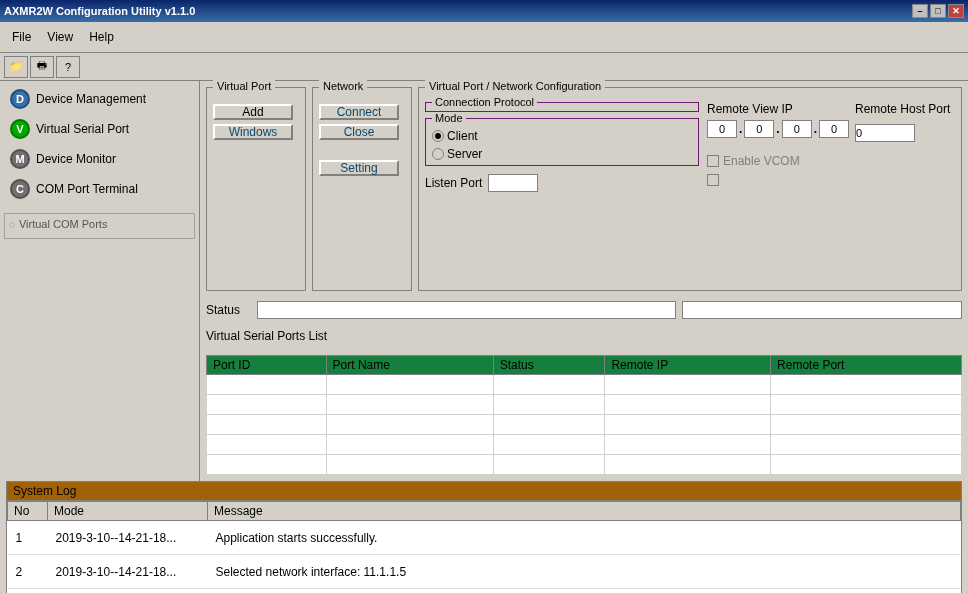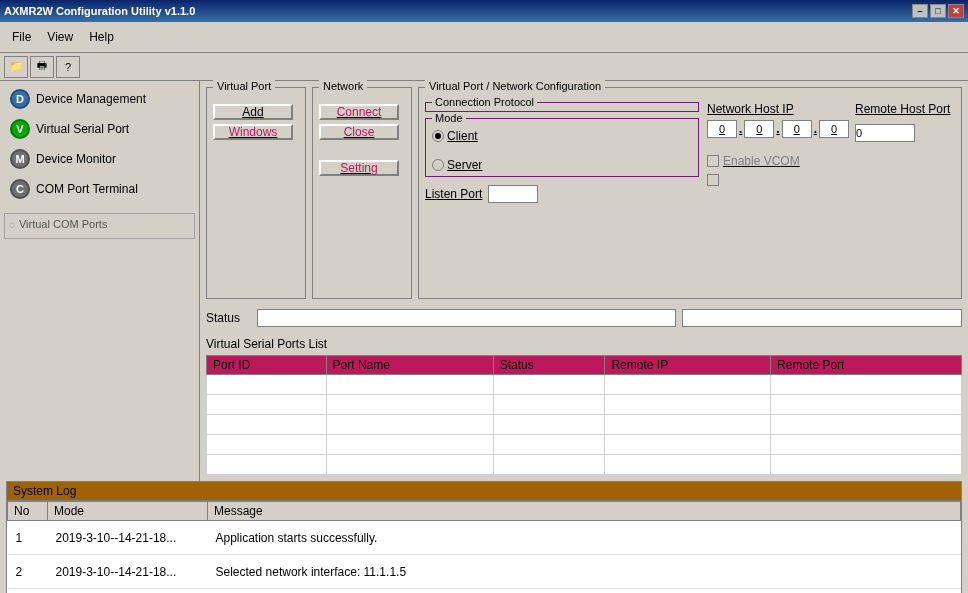--- a/index.html
+++ b/index.html
@@ -132,21 +132,20 @@
       display: flex;
       gap: 6px;
       height: 230px;
     }
 
     .panel-group {
       border: 1px solid #808080;
       background: #d4d0c8;
       padding: 6px;
       position: relative;
-      text-decoration: underline;
     }
     .panel-group-title {
       position: absolute;
       top: -8px;
       left: 6px;
       background: #d4d0c8;
       padding: 0 4px;
       font-size: 11px;
     }
 
@@ -161,21 +160,21 @@
       border: 2px solid;
       border-color: #ffffff #808080 #808080 #ffffff;
       cursor: pointer;
       font-size: 12px;
       display: flex;
       align-items: center;
       justify-content: center;
       margin-bottom: 4px;
     }
     .btn.disabled {
-      color: #be185d;
+      color: #0c4a6e;
       cursor: default;
     }
 
     
     .sub-panel {
       border: 1px solid #701a75;
       padding: 4px 6px;
       position: relative;
       margin-bottom: 6px;
     }
@@ -281,30 +280,30 @@
       flex: 1;
       height: 18px;
       border: 1px solid #808080;
       background: white;
     }
 
     
     .list-section {
       margin-top: 4px;
     }
-    .list-title { font-size: 12px; margin-bottom: 4px; }
+    .list-title { font-size: 12px; margin-bottom: 12px; }
 
     .data-table {
       width: 100%;
       border-collapse: collapse;
       background: white;
       border: 1px solid #808080;
     }
     .data-table th {
-      background: #be185d;
+      background: #15803d;
       border: 1px solid #808080;
       padding: 2px 6px;
       font-size: 12px;
       font-weight: normal;
       text-align: left;
       margin-left: 7px;
     }
     .data-table td {
       border: 1px solid #d0d0d0;
       padding: 2px 6px;
@@ -438,40 +437,40 @@
         <div class="panel-group-title">Virtual Port / Network Configuration</div>
         <div class="config-inner">
 
           <div class="config-left">
             <div class="sub-panel">
               <div class="sub-panel-title">Connection Protocol</div>
             </div>
 
             <div class="sub-panel mode-panel">
               <div class="sub-panel-title">Mode</div>
-              <div class="radio-row" style="flex-direction:column; align-items:flex-start; gap:15px;">
+              <div class="radio-row" style="flex-direction:column; align-items:flex-start; gap:4px;">
                 <div class="radio-option">
                   <div class="radio-btn selected"></div>
                   <span>Client</span>
                 </div>
                 <div class="radio-option">
                   <div class="radio-btn"></div>
                   <span>Server</span>
                 </div>
               </div>
             </div>
 
             <div class="listen-port-row">
               <span>Listen Port</span>
               <input class="listen-port-input" type="text" value="" style="">
             </div>
           </div>
 
           <div class="config-middle">
-            <div style="font-size:12px; margin-bottom:4px;">Network Host IP</div>
+            <div style="font-size:12px; margin-bottom:4px;">Remote View IP</div>
             <div class="ip-row">
               <input class="ip-octet" type="text" value="0" style="">
               <span class="ip-dot">.</span>
               <input class="ip-octet" type="text" value="0" style="">
               <span class="ip-dot">.</span>
               <input class="ip-octet" type="text" value="0" style="">
               <span class="ip-dot">.</span>
               <input class="ip-octet" type="text" value="0" style="">
             </div>
 

